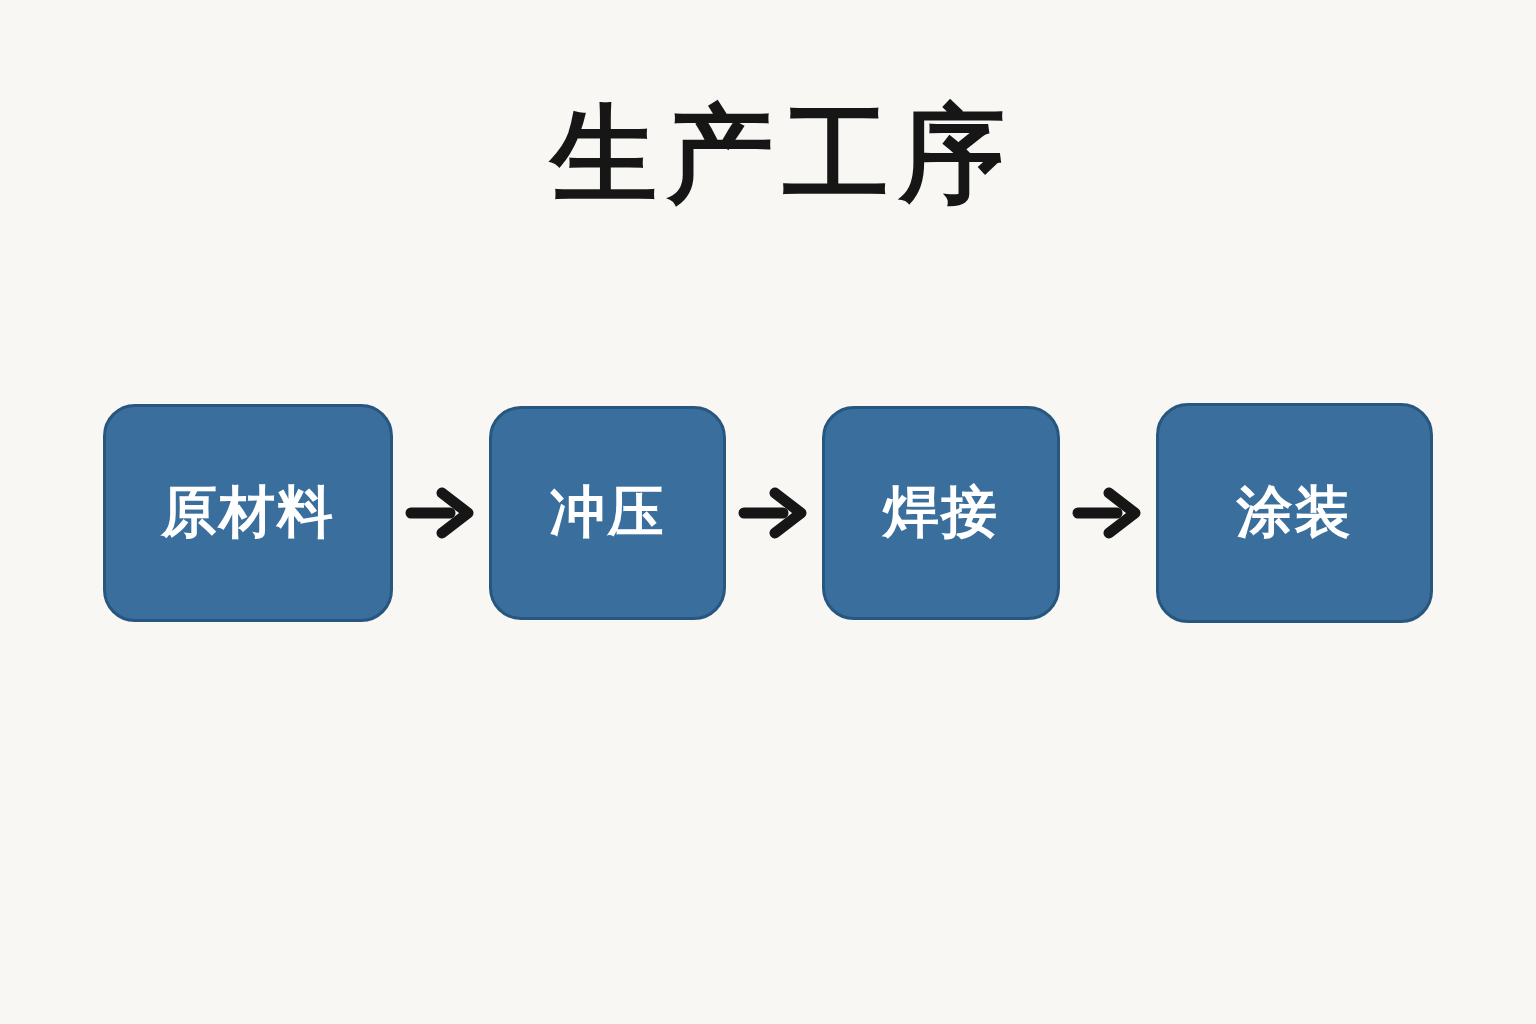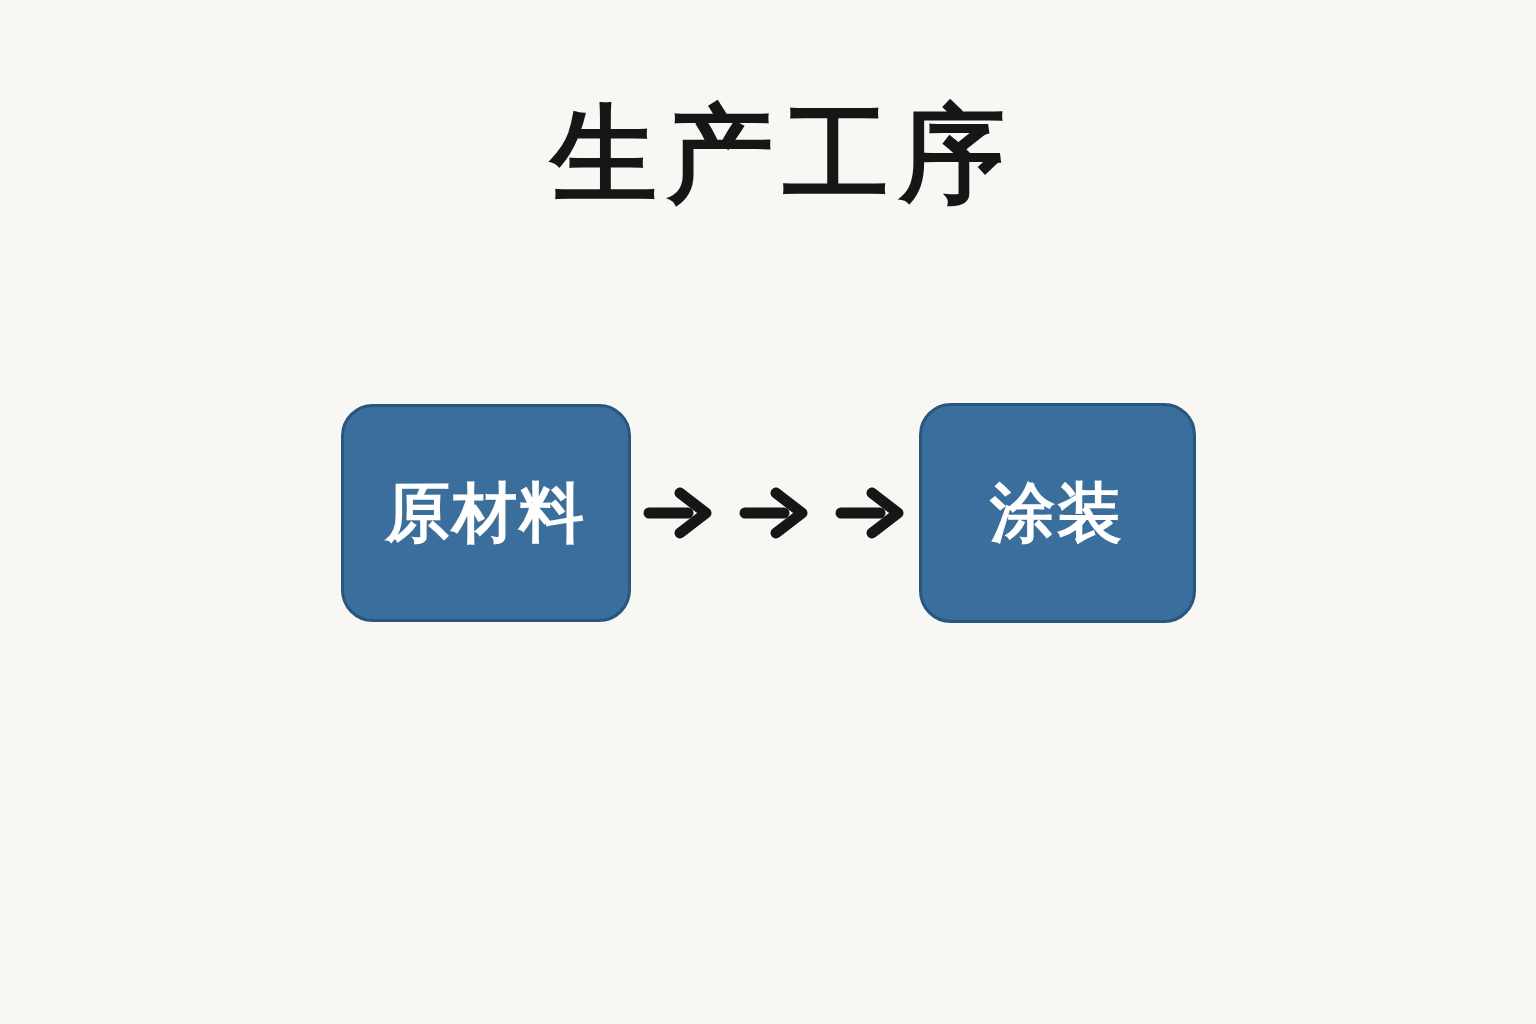--- a/index.html
+++ b/index.html
@@ -39,21 +39,21 @@
   .step {
     height: 218px;
     box-sizing: border-box;
     background: var(--box-fill, #3A6E9D);
     border: 3px solid var(--box-border, #27567F);
     border-radius: 32px;
     display: flex;
     align-items: center;
     justify-content: center;
     color: var(--box-text, #FFFFFF);
-    font-size: 65px;
+    font-size: 56px;
     font-weight: 700;
     letter-spacing: 2px;
   }
   .w1 { width: 290px; }
   .w2 { width: 237px; height: 214px; }
   .w3 { width: 238px; height: 214px; }
   .w4 { width: 277px; height: 220px; }
   .arrow-wrap {
     width: 96px;
     display: flex;
@@ -76,28 +76,34 @@
     <span>原材料</span>
   </div>
 
   <div class="arrow-wrap">
     <svg width="74" height="56" viewBox="0 0 74 56" fill="none">
       <line x1="7" y1="28" x2="46" y2="28" stroke="currentColor" stroke-width="11" stroke-linecap="round"></line>
       <polyline points="38,8 64,28 38,48" stroke="currentColor" stroke-width="11" stroke-linecap="round" stroke-linejoin="round" fill="none"></polyline>
     </svg>
   </div>
 
+  <div class="step w2">
+    <span>冲压</span>
+  </div>
 
   <div class="arrow-wrap">
     <svg width="74" height="56" viewBox="0 0 74 56" fill="none">
       <line x1="7" y1="28" x2="46" y2="28" stroke="currentColor" stroke-width="11" stroke-linecap="round"></line>
       <polyline points="38,8 64,28 38,48" stroke="currentColor" stroke-width="11" stroke-linecap="round" stroke-linejoin="round" fill="none"></polyline>
     </svg>
   </div>
 
+  <div class="step w3">
+    <span>焊接</span>
+  </div>
 
   <div class="arrow-wrap">
     <svg width="74" height="56" viewBox="0 0 74 56" fill="none">
       <line x1="7" y1="28" x2="46" y2="28" stroke="currentColor" stroke-width="11" stroke-linecap="round"></line>
       <polyline points="38,8 64,28 38,48" stroke="currentColor" stroke-width="11" stroke-linecap="round" stroke-linejoin="round" fill="none"></polyline>
     </svg>
   </div>
 
   <div class="step w4">
     <span>涂装</span>

